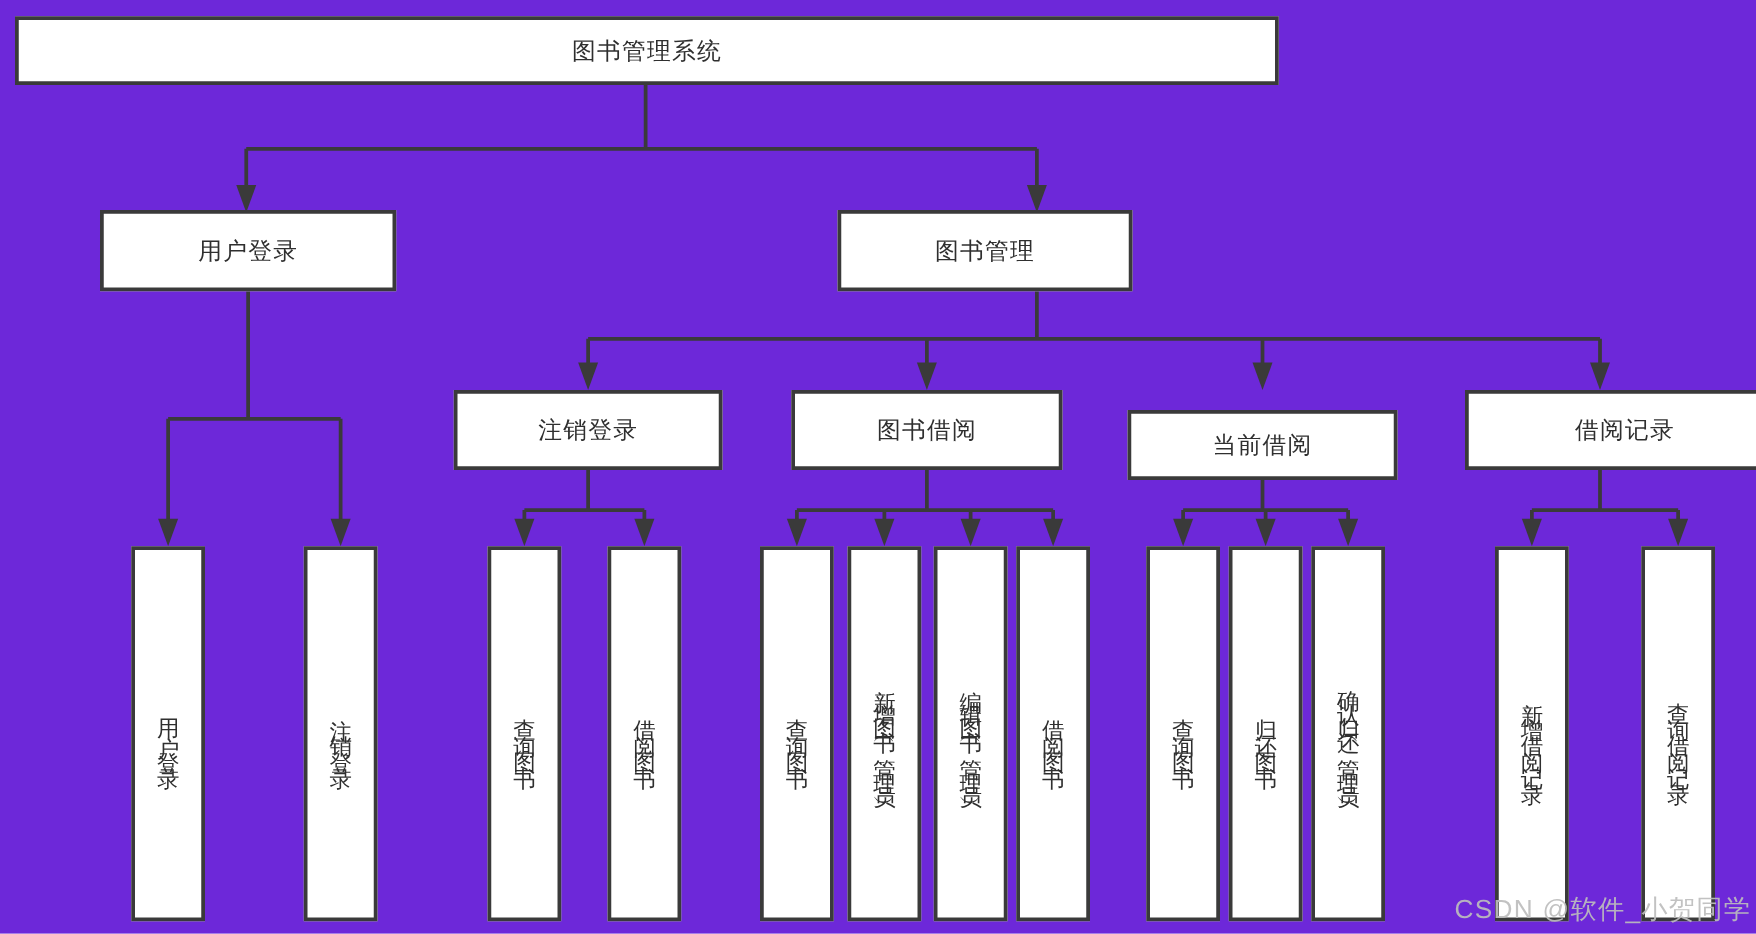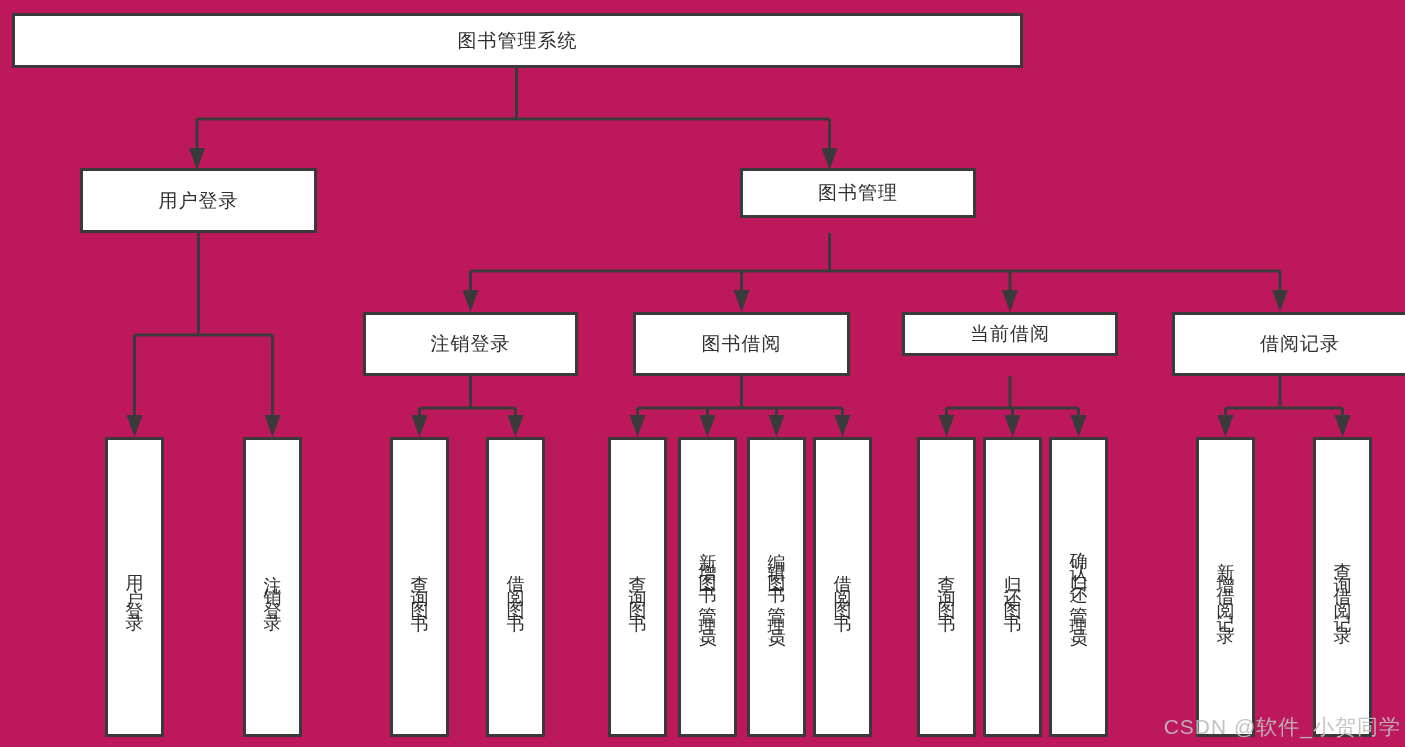--- a/index.html
+++ b/index.html
@@ -1,17 +1,17 @@
 <!DOCTYPE html>
 <html><head>
 <meta charset="utf-8">
 <style>
   html,body{margin:0;padding:0;background:#fff;}
   .canvas{
-    position:relative;width:1405px;height:747px;background:#be185d;
+    position:relative;width:1405px;height:747px;background:#6d28d9;
     font-family:"Liberation Sans","DejaVu Sans",sans-serif;overflow:hidden;
   }
   svg.connectors{position:absolute;left:0;top:0;width:1405px;height:747px;}
   .box{
     position:absolute;background:#ffffff;border:3px solid #3a3a3a;
     box-sizing:border-box;display:grid;place-items:center;color:#2f2f2f;
   }
   .htext{font-size:19px;letter-spacing:1px;white-space:nowrap;}
   .vtext{
     writing-mode:vertical-rl;text-orientation:mixed;
@@ -68,31 +68,31 @@
     </g>
   </svg>
 
   <div class="box" style="left:12px;top:13px;width:1011px;height:55px">
     <span class="htext">图书管理系统</span>
   </div>
 
   <div class="box" style="left:80px;top:168px;width:237px;height:65px">
     <span class="htext">用户登录</span>
   </div>
-  <div class="box" style="left:740px;top:168px;width:236px;height:50px">
+  <div class="box" style="left:670px;top:168px;width:236px;height:65px">
     <span class="htext">图书管理</span>
   </div>
 
   <div class="box" style="left:363px;top:312px;width:215px;height:64px">
     <span class="htext">注销登录</span>
   </div>
   <div class="box" style="left:633px;top:312px;width:217px;height:64px">
     <span class="htext">图书借阅</span>
   </div>
-  <div class="box" style="left:902px;top:312px;width:216px;height:44px">
+  <div class="box" style="left:902px;top:328px;width:216px;height:56px">
     <span class="htext">当前借阅</span>
   </div>
   <div class="box" style="left:1172px;top:312px;width:256px;height:64px">
     <span class="htext">借阅记录</span>
   </div>
 
   <div class="box" style="left:105px;top:437px;width:59px;height:300px">
     <span class="vtext">用户登录</span>
   </div>
   <div class="box" style="left:243px;top:437px;width:59px;height:300px">

